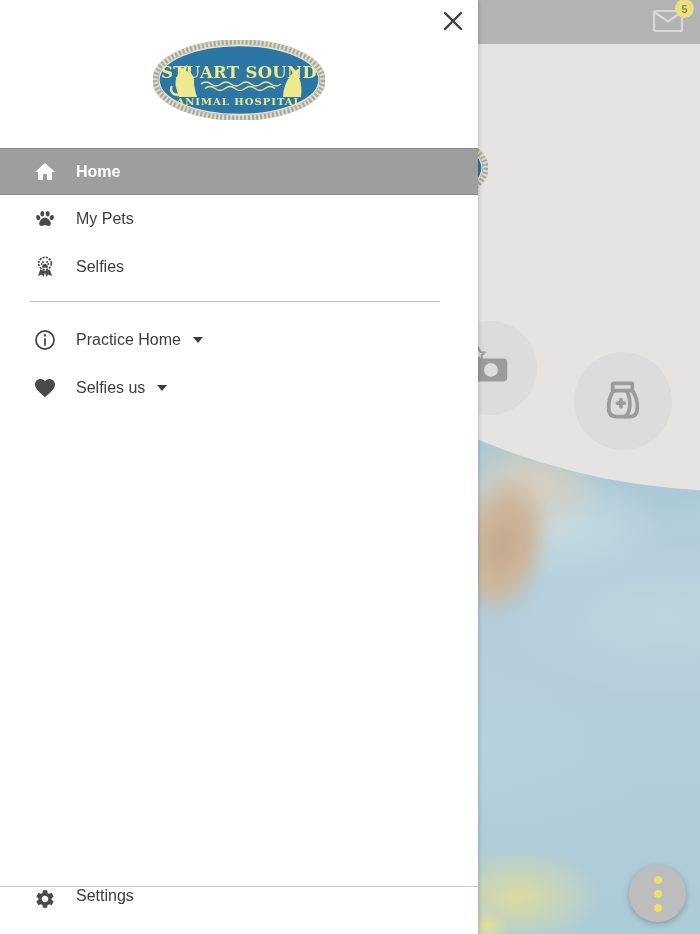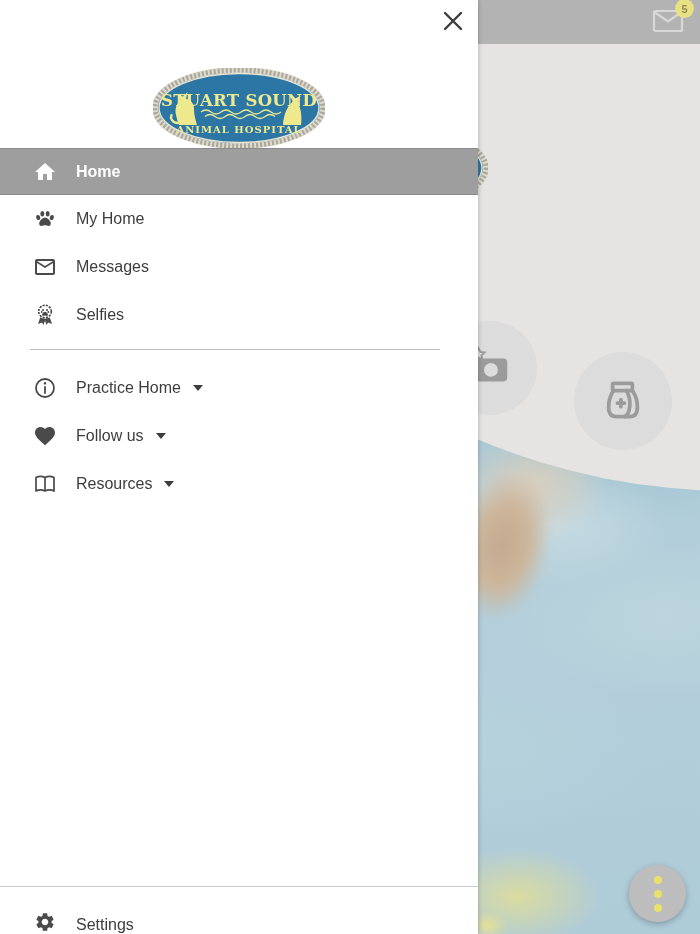--- a/index.html
+++ b/index.html
@@ -49,37 +49,37 @@
   .fab { position:absolute; left:629px; top:865px; width:57px; height:57px; border-radius:50%;
     background:#bdbdbd; z-index:5; box-shadow:0 2px 6px rgba(0,0,0,.25);
     display:flex; flex-direction:column; align-items:center; justify-content:center; gap:6px; }
   .fab .dot { width:8px; height:8px; border-radius:50%; background:#e8e26a; }
 
   
   .drawer { position:absolute; left:0; top:0; width:478px; height:934px; background:#fff;
     z-index:10; box-shadow:1px 0 4px rgba(0,0,0,.18); }
   .close-btn { position:absolute; top:8px; right:12px; width:26px; height:26px; border:none;
     background:transparent; color:#3c3c3c; cursor:pointer; padding:0; }
-  .drawer-logo-wrap { height:148px; display:flex; align-items:flex-end; justify-content:center;
-    padding-top:32px; }
+  .drawer-logo-wrap { height:148px; display:flex; align-items:flex-start; justify-content:center;
+    padding-top:40px; }
 
   .nav-item { height:48px; display:flex; align-items:center; padding-left:33px;
     color:#414141; cursor:pointer; }
   .nav-item .ic { width:24px; height:24px; flex:none; display:flex; align-items:center;
     justify-content:center; color:#4a4a4a; }
   .nav-item .lbl { margin-left:19px; font-size:16px; color:#3d3d3d; }
   .nav-item.selected { height:47px; background:#9e9e9e;
     border-top:1px solid #8a8a8a; border-bottom:1px solid #8a8a8a; }
   .nav-item.selected .ic { color:#fff; }
   .nav-item.selected .lbl { color:#fff; font-weight:bold; }
   .caret { width:0; height:0; border-left:5px solid transparent; border-right:5px solid transparent;
     border-top:6px solid #3d3d3d; margin-left:12px; }
   .divider { height:1px; background:#bcbcbc; margin:10px 38px 14px 30px; }
   .settings-row { position:absolute; left:0; bottom:0; width:100%; height:48px;
-    border-top:1px solid #cccccc; display:flex; align-items:flex-end; padding-left:33px;
+    border-top:1px solid #cccccc; display:flex; align-items:flex-start; padding-left:33px;
     background:#fff; cursor:pointer; color:#4a4a4a; }
   .settings-row .lbl { margin-left:19px; font-size:16px; color:#3d3d3d; }
 
   svg { display:block; }
 </style>
 </head>
 <body>
 
 <div class="screen">
 
@@ -176,31 +176,23 @@
       <div class="nav-item">
         <span class="ic">
           <svg width="24" height="24" viewBox="0 0 24 24" fill="currentColor">
             <ellipse cx="5.2" cy="10.5" rx="2" ry="2.6" transform="rotate(-20 5.2 10.5)"></ellipse>
             <ellipse cx="9.3" cy="6.8" rx="2" ry="2.7"></ellipse>
             <ellipse cx="14.7" cy="6.8" rx="2" ry="2.7"></ellipse>
             <ellipse cx="18.8" cy="10.5" rx="2" ry="2.6" transform="rotate(20 18.8 10.5)"></ellipse>
             <path d="M12 10.5c-2.6 0-4.3 2.3-5.4 4.2-1 1.7-.3 4.3 2 4.3 1.4 0 2-.7 3.4-.7s2 .7 3.4.7c2.3 0 3-2.6 2-4.3-1.1-1.9-2.8-4.2-5.4-4.2z"></path>
           </svg>
         </span>
-        <span class="lbl">My Home</span>
-      </div>
-
-      <div class="nav-item">
-        <span class="ic">
-          <svg width="24" height="24" viewBox="0 0 24 24" fill="currentColor">
-            <path d="M20 4H4c-1.1 0-2 .9-2 2v12c0 1.1.9 2 2 2h16c1.1 0 2-.9 2-2V6c0-1.1-.9-2-2-2zm0 14H4V8l8 5 8-5v10zm-8-7L4 6h16l-8 5z"></path>
-          </svg>
-        </span>
-        <span class="lbl">Messages</span>
-      </div>
+        <span class="lbl">My Pets</span>
+      </div>
+
 
 
 
       <div class="nav-item">
         <span class="ic">
           <svg width="24" height="24" viewBox="0 0 24 24" fill="currentColor">
             <path d="M7.2 14.5 5 21l4-1.6L10.5 22l2-6z"></path>
             <path d="M16.8 14.5 19 21l-4-1.6L13.5 22l-2-6z"></path>
             <circle cx="12" cy="8.5" r="6.3" fill="none" stroke="currentColor" stroke-width="1.6" stroke-dasharray="2.2,1.1"></circle>
             <circle cx="10" cy="7" r="1"></circle>
@@ -227,34 +219,24 @@
         <span class="lbl">Practice Home</span>
         <span class="caret"></span>
       </div>
 
       <div class="nav-item">
         <span class="ic">
           <svg width="24" height="24" viewBox="0 0 24 24" fill="currentColor">
             <path d="M12 21.35l-1.45-1.32C5.4 15.36 2 12.28 2 8.5 2 5.42 4.42 3 7.5 3c1.74 0 3.41.81 4.5 2.09C13.09 3.81 14.76 3 16.5 3 19.58 3 22 5.42 22 8.5c0 3.78-3.4 6.86-8.55 11.54L12 21.35z"></path>
           </svg>
         </span>
-        <span class="lbl">Follow us</span>
+        <span class="lbl">Selfies us</span>
         <span class="caret"></span>
       </div>
 
-      <div class="nav-item">
-        <span class="ic">
-          <svg width="24" height="24" viewBox="0 0 24 24" fill="none" stroke="currentColor" stroke-width="1.7" stroke-linejoin="round">
-            <path d="M3 5.5v13.5c1.5-.8 3.2-1.2 4.5-1.2s3 .4 4.5 1.2c1.5-.8 3.2-1.2 4.5-1.2s3 .4 4.5 1.2V5.5c-1.5-.8-3.2-1.2-4.5-1.2s-3 .4-4.5 1.2c-1.5-.8-3.2-1.2-4.5-1.2S4.5 4.7 3 5.5z"></path>
-            <path d="M12 5.5v13.5"></path>
-          </svg>
-        </span>
-        <span class="lbl">Resources</span>
-        <span class="caret"></span>
-      </div>
 
     </nav>
 
     <div class="settings-row">
       <span class="ic" style="width:24px;height:24px;display:flex;align-items:center;justify-content:center;">
         <svg width="22" height="22" viewBox="0 0 24 24" fill="currentColor">
           <path d="M19.14 12.94c.04-.3.06-.61.06-.94 0-.32-.02-.64-.07-.94l2.03-1.58c.18-.14.23-.41.12-.61l-1.92-3.32c-.12-.22-.37-.29-.59-.22l-2.39.96c-.5-.38-1.03-.7-1.62-.94l-.36-2.54c-.04-.24-.24-.41-.48-.41h-3.84c-.24 0-.43.17-.47.41l-.36 2.54c-.59.24-1.13.57-1.62.94l-2.39-.96c-.22-.08-.47 0-.59.22L2.74 8.87c-.12.21-.08.47.12.61l2.03 1.58c-.05.3-.09.63-.09.94s.02.64.07.94l-2.03 1.58c-.18.14-.23.41-.12.61l1.92 3.32c.12.22.37.29.59.22l2.39-.96c.5.38 1.03.7 1.62.94l.36 2.54c.05.24.24.41.48.41h3.84c.24 0 .44-.17.47-.41l.36-2.54c.59-.24 1.13-.56 1.62-.94l2.39.96c.22.08.47 0 .59-.22l1.92-3.32c.12-.22.07-.47-.12-.61l-2.01-1.58zM12 15.6c-1.98 0-3.6-1.62-3.6-3.6s1.62-3.6 3.6-3.6 3.6 1.62 3.6 3.6-1.62 3.6-3.6 3.6z"></path>
         </svg>
       </span>
       <span class="lbl">Settings</span>

